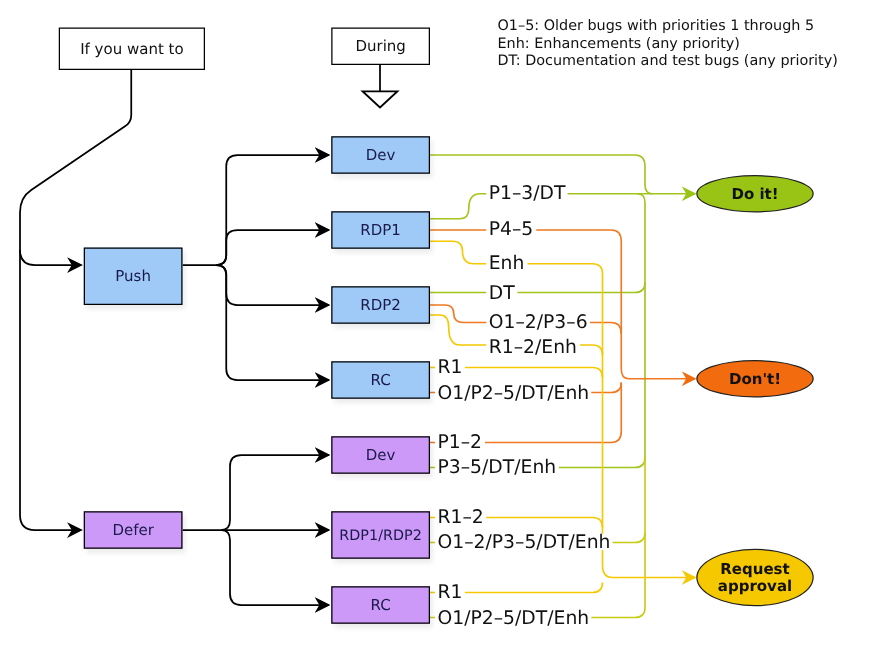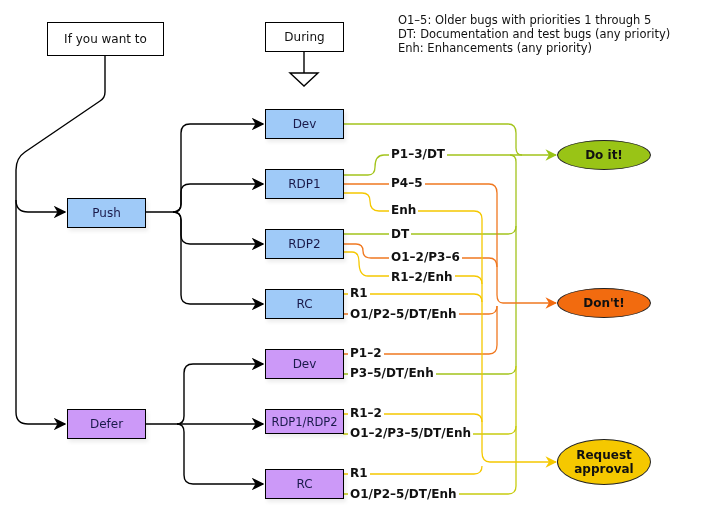--- a/index.html
+++ b/index.html
@@ -4,21 +4,21 @@
 <style>
   html, body { margin:0; padding:0; background:#ffffff; }
   body { width:715px; height:520px; position:relative; overflow:hidden; font-family:"DejaVu Sans", sans-serif; }
   svg { position:absolute; left:0; top:0; }
   .legend { position:absolute; left:398px; top:14px; font-family:"DejaVu Sans", sans-serif; font-size:11.5px; line-height:13.8px; color:#111; }
   .legend div { white-space:nowrap; }
   .hdr { position:absolute; background:#fff; border:1.3px solid #000; box-sizing:border-box; font-size:12px; color:#111; display:flex; align-items:center; justify-content:center; }
   .box { position:absolute; border:1.3px solid #000; box-sizing:border-box; font-size:12px; color:#1a1a4a; display:flex; align-items:center; justify-content:center; box-shadow:2px 3px 4px rgba(0,0,0,0.08); }
   .blue { background:#9fcaf8; }
   .purple { background:#cc99f8; }
-  .lbl { position:absolute; font-size:12px; font-weight:bold; color:#111; white-space:nowrap; background:#fff; padding:0 2px; line-height:13px; }
+  .lbl { position:absolute; font-size:15px; font-weight:normal; color:#111; white-space:nowrap; background:#fff; padding:0 2px; line-height:13px; }
   .oval { position:absolute; border:1.3px solid #222; box-sizing:border-box; border-radius:50%; font-size:12px; font-weight:bold; color:#111; display:flex; align-items:center; justify-content:center; text-align:center; line-height:14px; }
 </style>
 </head>
 <body>
 
 <svg width="715" height="520">
   <defs>
     <marker id="ab" viewBox="0 0 10 10" refX="9" refY="5" markerWidth="9" markerHeight="9" orient="auto">
         <path d="M0,0 L10,5 L0,10 L3,5 z" fill="#000"></path>
       </marker>
@@ -69,37 +69,37 @@
     <path d="M343,193 L362,193 Q370,193 370,201 Q370,211 379,211 L474,211 Q482,211 482,219 L482,452 Q482,462 490,462 L556,462" marker-end="url(#ay)"></path>
     <path d="M343,252 L352,252 Q359,252 359,262 Q359,276 368,276 L474,276 Q482,276 482,284"></path>
     <path d="M343,294 L474,294 Q482,294 482,302"></path>
     <path d="M343,414 L474,414 Q482,414 482,422"></path>
     <path d="M343,474 L474,474 Q482,474 482,466"></path>
   </g>
 </svg>
 
 <div class="legend">
   <div>O1–5: Older bugs with priorities 1 through 5</div>
+  <div>Enh: Enhancements (any priority)</div>
   <div>DT: Documentation and test bugs (any priority)</div>
-  <div>Enh: Enhancements (any priority)</div>
 </div>
 
 <div class="hdr" style="left:47px;top:22px;width:117px;height:34px;text-align:right;">If you want to</div>
 <div class="hdr" style="left:265px;top:22px;width:79px;height:30px;">During</div>
 
-<div class="box blue" style="left:67px;top:198px;width:79px;height:30px;">Push</div>
+<div class="box blue" style="left:67px;top:198px;width:79px;height:46px;">Push</div>
 <div class="box purple" style="left:67px;top:409px;width:79px;height:30px;">Defer</div>
 
 <div class="box blue" style="left:265px;top:109px;width:79px;height:30px;">Dev</div>
 <div class="box blue" style="left:265px;top:169px;width:79px;height:30px;">RDP1</div>
 <div class="box blue" style="left:265px;top:229px;width:79px;height:30px;">RDP2</div>
 <div class="box blue" style="left:265px;top:289px;width:79px;height:30px;">RC</div>
 
 <div class="box purple" style="left:265px;top:349px;width:79px;height:30px;">Dev</div>
-<div class="box purple" style="left:265px;top:409px;width:79px;height:25px;font-size:11.5px;">RDP1/RDP2</div>
+<div class="box purple" style="left:265px;top:409px;width:79px;height:38px;font-size:11.5px;">RDP1/RDP2</div>
 <div class="box purple" style="left:265px;top:469px;width:79px;height:30px;">RC</div>
 
 <span class="lbl" style="left:389px;top:148px;">P1–3/DT</span>
 <span class="lbl" style="left:389px;top:177px;">P4–5</span>
 <span class="lbl" style="left:389px;top:204px;">Enh</span>
 <span class="lbl" style="left:389px;top:228px;">DT</span>
 <span class="lbl" style="left:389px;top:251px;">O1–2/P3–6</span>
 <span class="lbl" style="left:389px;top:271px;">R1–2/Enh</span>
 <span class="lbl" style="left:348px;top:287px;">R1</span>
 <span class="lbl" style="left:348px;top:308px;">O1/P2–5/DT/Enh</span>

